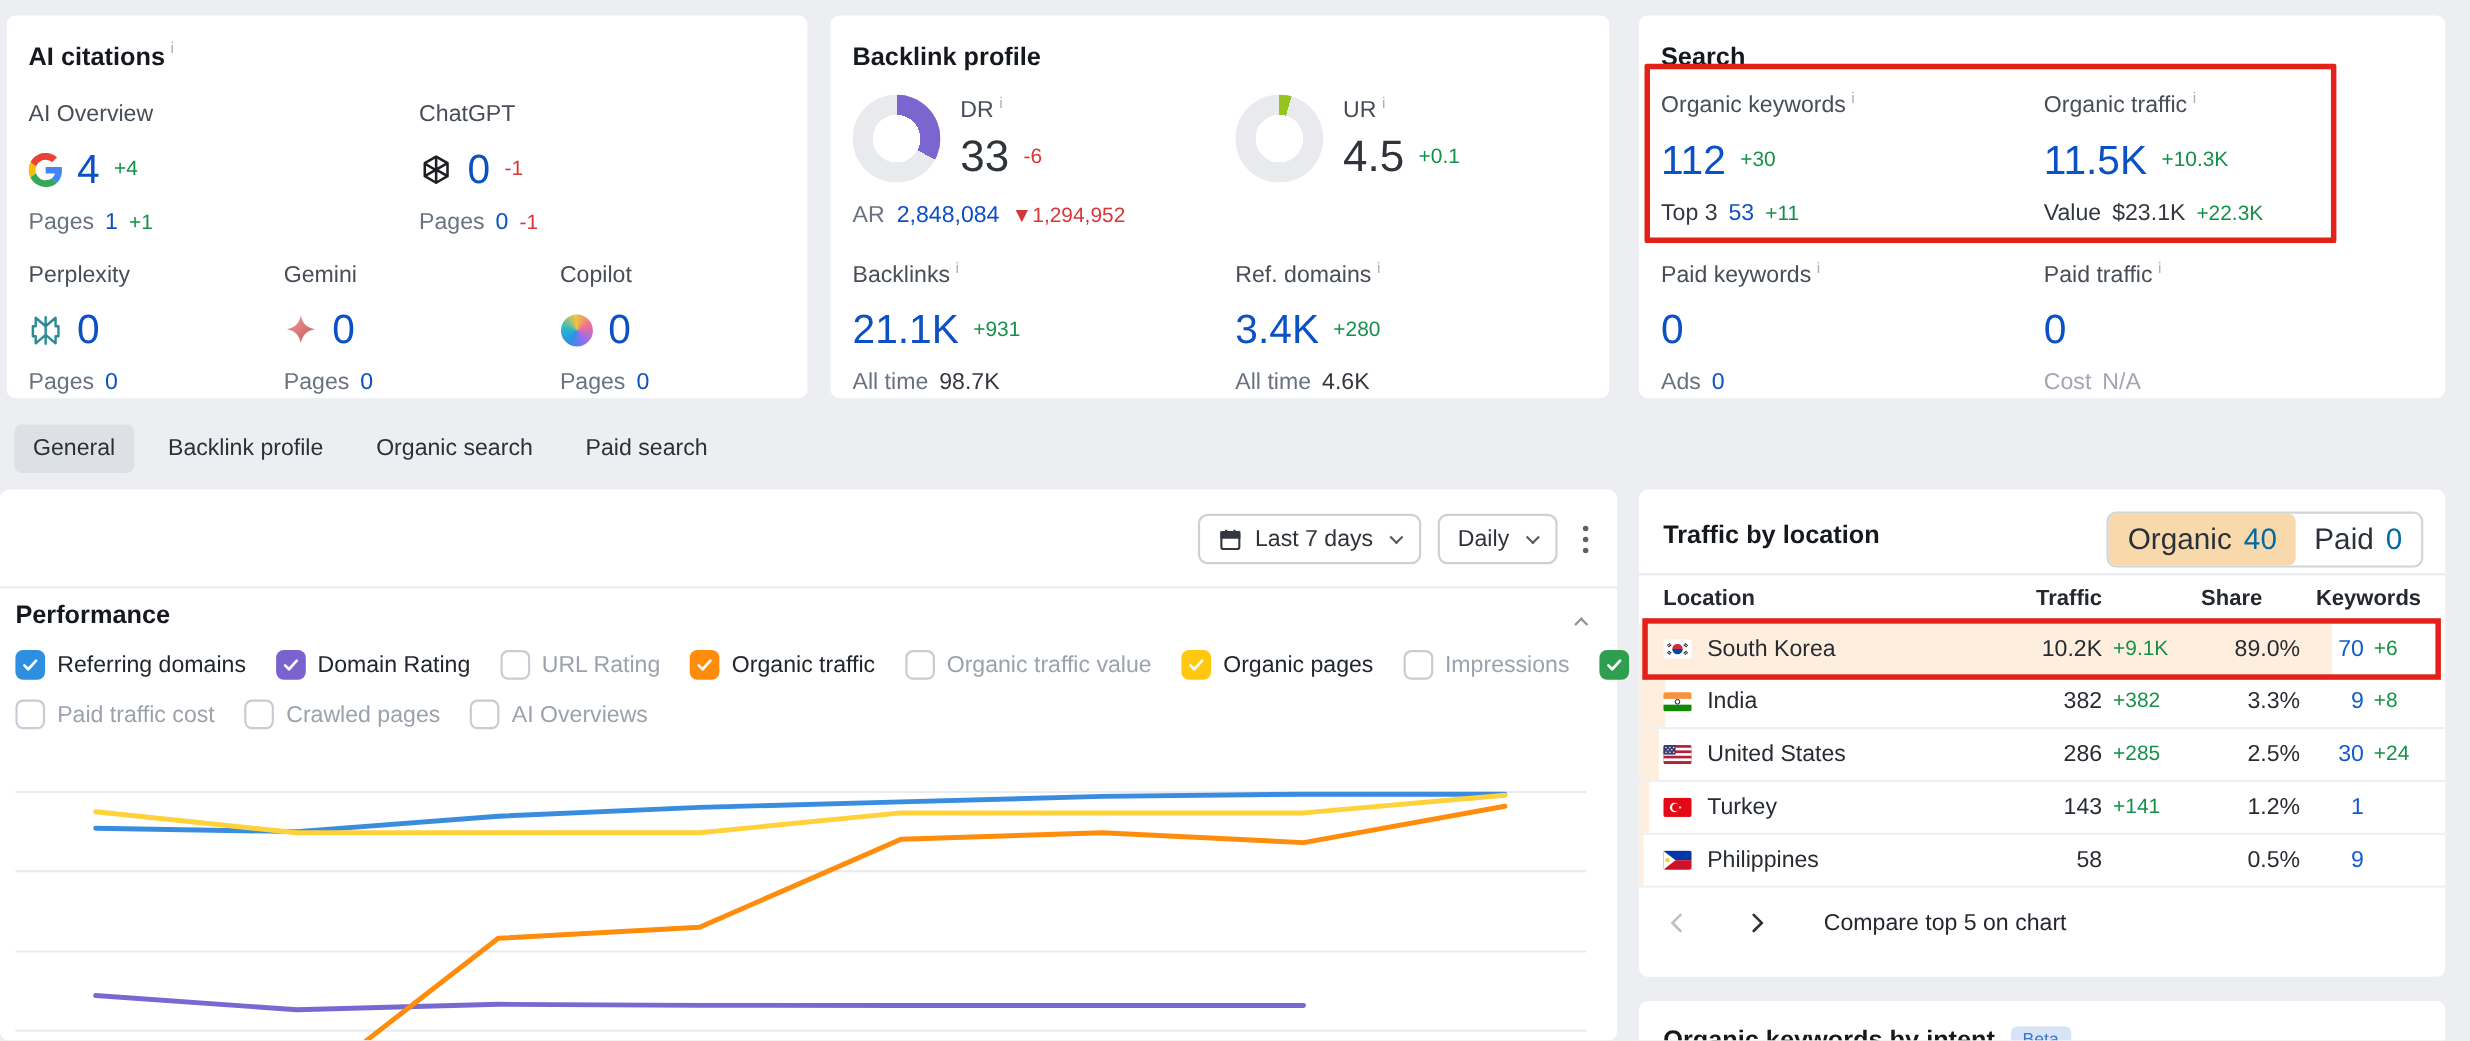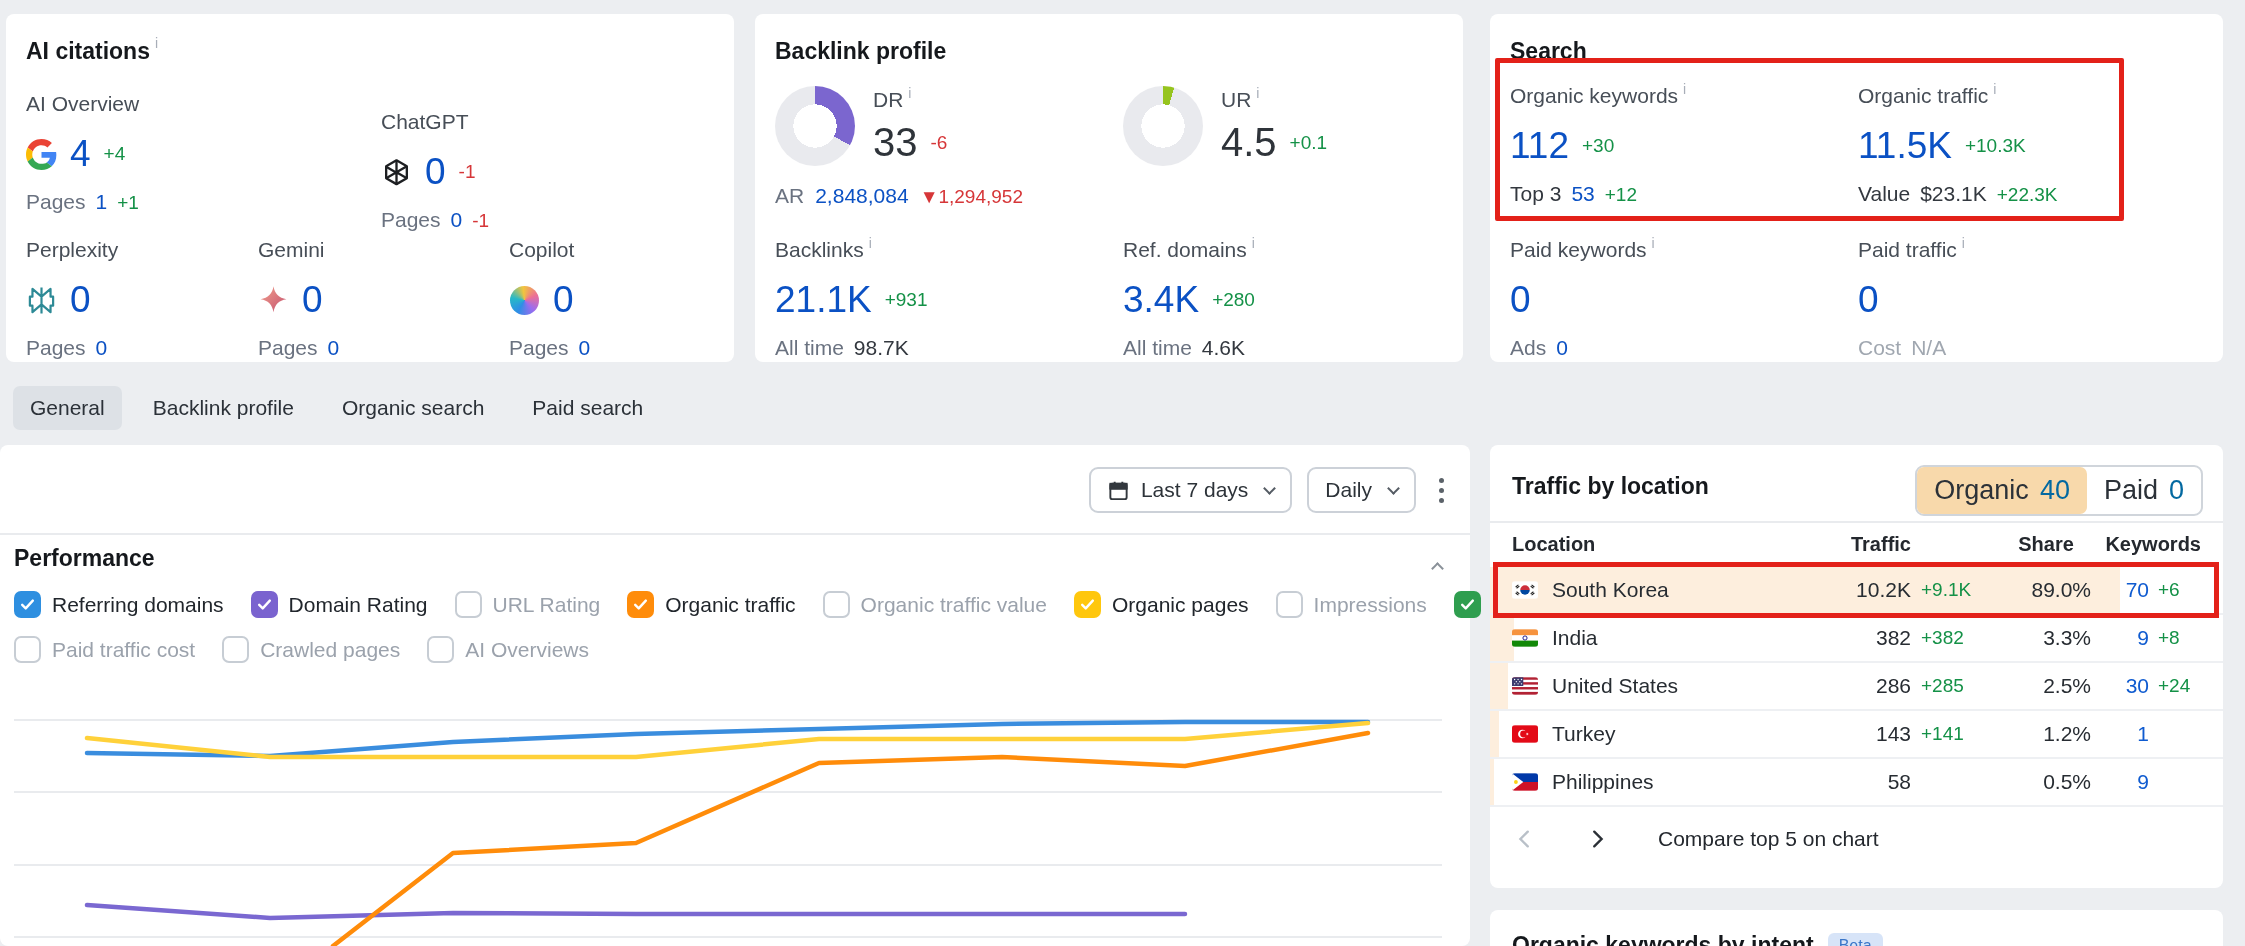--- a/index.html
+++ b/index.html
@@ -81,21 +81,21 @@
   
   #loc-panel{position:absolute;left:1490px;top:445px;width:733px;height:443px;background:#fff;border-radius:8px}
   .loc-title{position:absolute;top:28px;left:22px;font-size:23px;font-weight:700;color:#15181c}
   .toggle{position:absolute;top:20px;right:20px;display:flex;border:2px solid #d0d5db;border-radius:9px;background:#fff;font-size:27px}
   .opt{padding:8px 17px;display:flex;gap:11px;align-items:center;color:#2b3138;cursor:pointer}
   .opt .cnt{color:#0369a1}
   .opt.active{background:#f8d9ab;border-radius:7px}
   .loc-divider{position:absolute;left:0;right:0;top:76px;border-bottom:2px solid #e9ebee}
   .loc-header{position:absolute;top:88px;left:0;right:0;display:flex;padding:0 22px;font-size:20px;font-weight:700;color:#24282e}
   .h-name{flex:1}.h-traffic{width:110px;text-align:right}.h-gap{width:90px}
-  .h-share{width:90px;text-align:center}.h-kw{width:110px;text-align:right}
+  .h-share{width:90px;text-align:left}.h-kw{width:110px;text-align:right}
   #loc-rows{position:absolute;top:122px;left:0;right:0}
   .loc-row{position:relative;height:48px;display:flex;align-items:center;padding:0 22px;
     border-bottom:2px solid #eef0f3;font-size:21px;color:#272c32;cursor:pointer}
   .share-bar{position:absolute;left:0;top:0;bottom:0;background:#fdeedd;z-index:0}
   .loc-row>span{position:relative;z-index:1}
   .flag{width:26px;height:18px;border-radius:3px;overflow:hidden;margin-right:14px;flex:none;display:inline-block}
   .flag svg{display:block;width:100%;height:100%}
   .loc-name{flex:1}
   .t-val{width:110px;text-align:right}
   .t-delta{width:90px;text-align:left;padding-left:10px}
@@ -136,21 +136,21 @@
         <span class="num">4</span>
         <span class="delta">+4</span>
       </div>
       <div class="stat-sub">
         <span>Pages</span>
         <span class="sub-blue">1</span>
         <span class="delta">+1</span>
       </div>
     </div>
 
-    <div class="stat" style="left:375px;top:96px">
+    <div class="stat" style="left:375px;top:78px">
       <div class="stat-label">ChatGPT</div>
       <div class="stat-value">
         <span class="ai-icon">
           <svg viewBox="0 0 24 24" fill="none" stroke="#1d1f22" stroke-width="1.8" stroke-linejoin="round">
               <path d="M12 2.6l8 4.6v9.2l-8 4.6-8-4.6V7.2z"></path>
               <path d="M12 2.6v9.2l8 4.6M12 21.4v-9.2L4 7.6M20 7.2l-8 4.6-8 4.6"></path>
             </svg>
         </span>
         <span class="num">0</span>
         <span class="delta neg">-1</span>
@@ -294,21 +294,21 @@
         <span>Organic keywords</span>
           <sup class="info">i</sup>
       </div>
       <div class="stat-value">
         <span class="num">112</span>
         <span class="delta">+30</span>
       </div>
       <div class="stat-sub">
         <span class="sub-dark">Top 3</span>
         <span class="sub-blue">53</span>
-        <span class="delta">+12</span>
+        <span class="delta">+11</span>
       </div>
     </div>
 
     <div class="stat" style="left:368px;top:70px">
       <div class="stat-label">
         <span>Organic traffic</span>
           <sup class="info">i</sup>
       </div>
       <div class="stat-value">
         <span class="num">11.5K</span>

